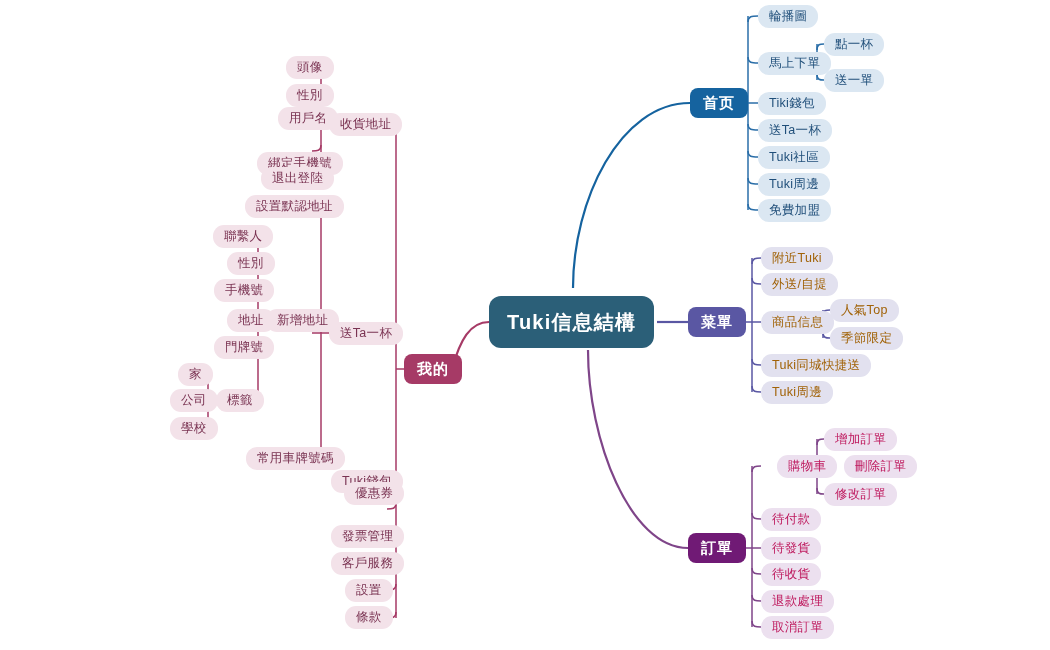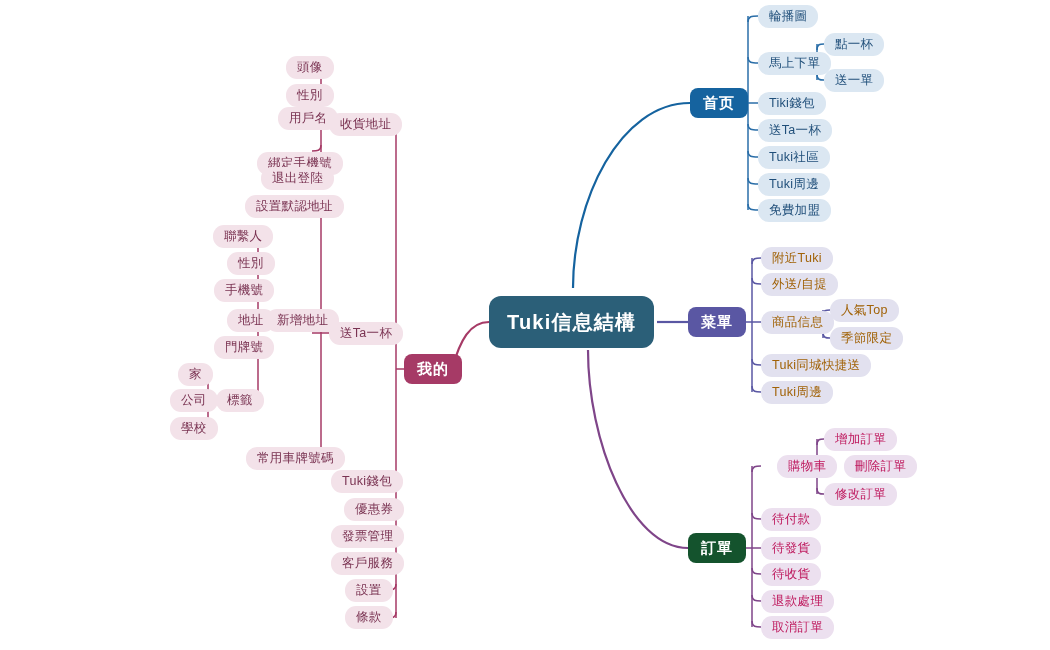--- a/index.html
+++ b/index.html
@@ -38,21 +38,21 @@
     border-radius:8px;
     color:#ffffff;
     font-size:15px;
     font-weight:bold;
     height:30px;
     padding:0 13px;
     letter-spacing:1px;
   }
   .n-b.home{background:#15639f;}
   .n-b.menu{background:#5a57a3;}
-  .n-b.order{background:#14532d;}
+  .n-b.order{background:#701a75;}
   .n-b.mine{background:#a63a66;}
 
   
   .n-l{
     border-radius:11px;
     font-size:12.5px;
     height:23px;
     padding:0 11px;
   }
   .n-l.home{background:#dbe7f2;color:#1f4e79;}
@@ -220,19 +220,19 @@
   <div class="node n-l mine" style="left:214px;top:279px;">手機號</div>
   <div class="node n-l mine" style="left:227px;top:309px;">地址</div>
   <div class="node n-l mine" style="left:214px;top:336px;">門牌號</div>
   <div class="node n-l mine" style="left:216px;top:389px;">標籤</div>
 
   <div class="node n-l mine" style="left:178px;top:363px;">家</div>
   <div class="node n-l mine" style="left:170px;top:389px;">公司</div>
   <div class="node n-l mine" style="left:170px;top:417px;">學校</div>
 
   <div class="node n-l mine" style="left:331px;top:470px;">Tuki錢包</div>
-  <div class="node n-l mine" style="left:344px;top:498px;text-align:center;">優惠券</div>
+  <div class="node n-l mine" style="left:344px;top:482px;text-align:center;">優惠券</div>
   <div class="node n-l mine" style="left:331px;top:525px;">發票管理</div>
   <div class="node n-l mine" style="left:331px;top:552px;text-align:center;">客戶服務</div>
   <div class="node n-l mine" style="left:345px;top:579px;">設置</div>
   <div class="node n-l mine" style="left:345px;top:606px;">條款</div>
 
 </div>
 
 </body></html>

